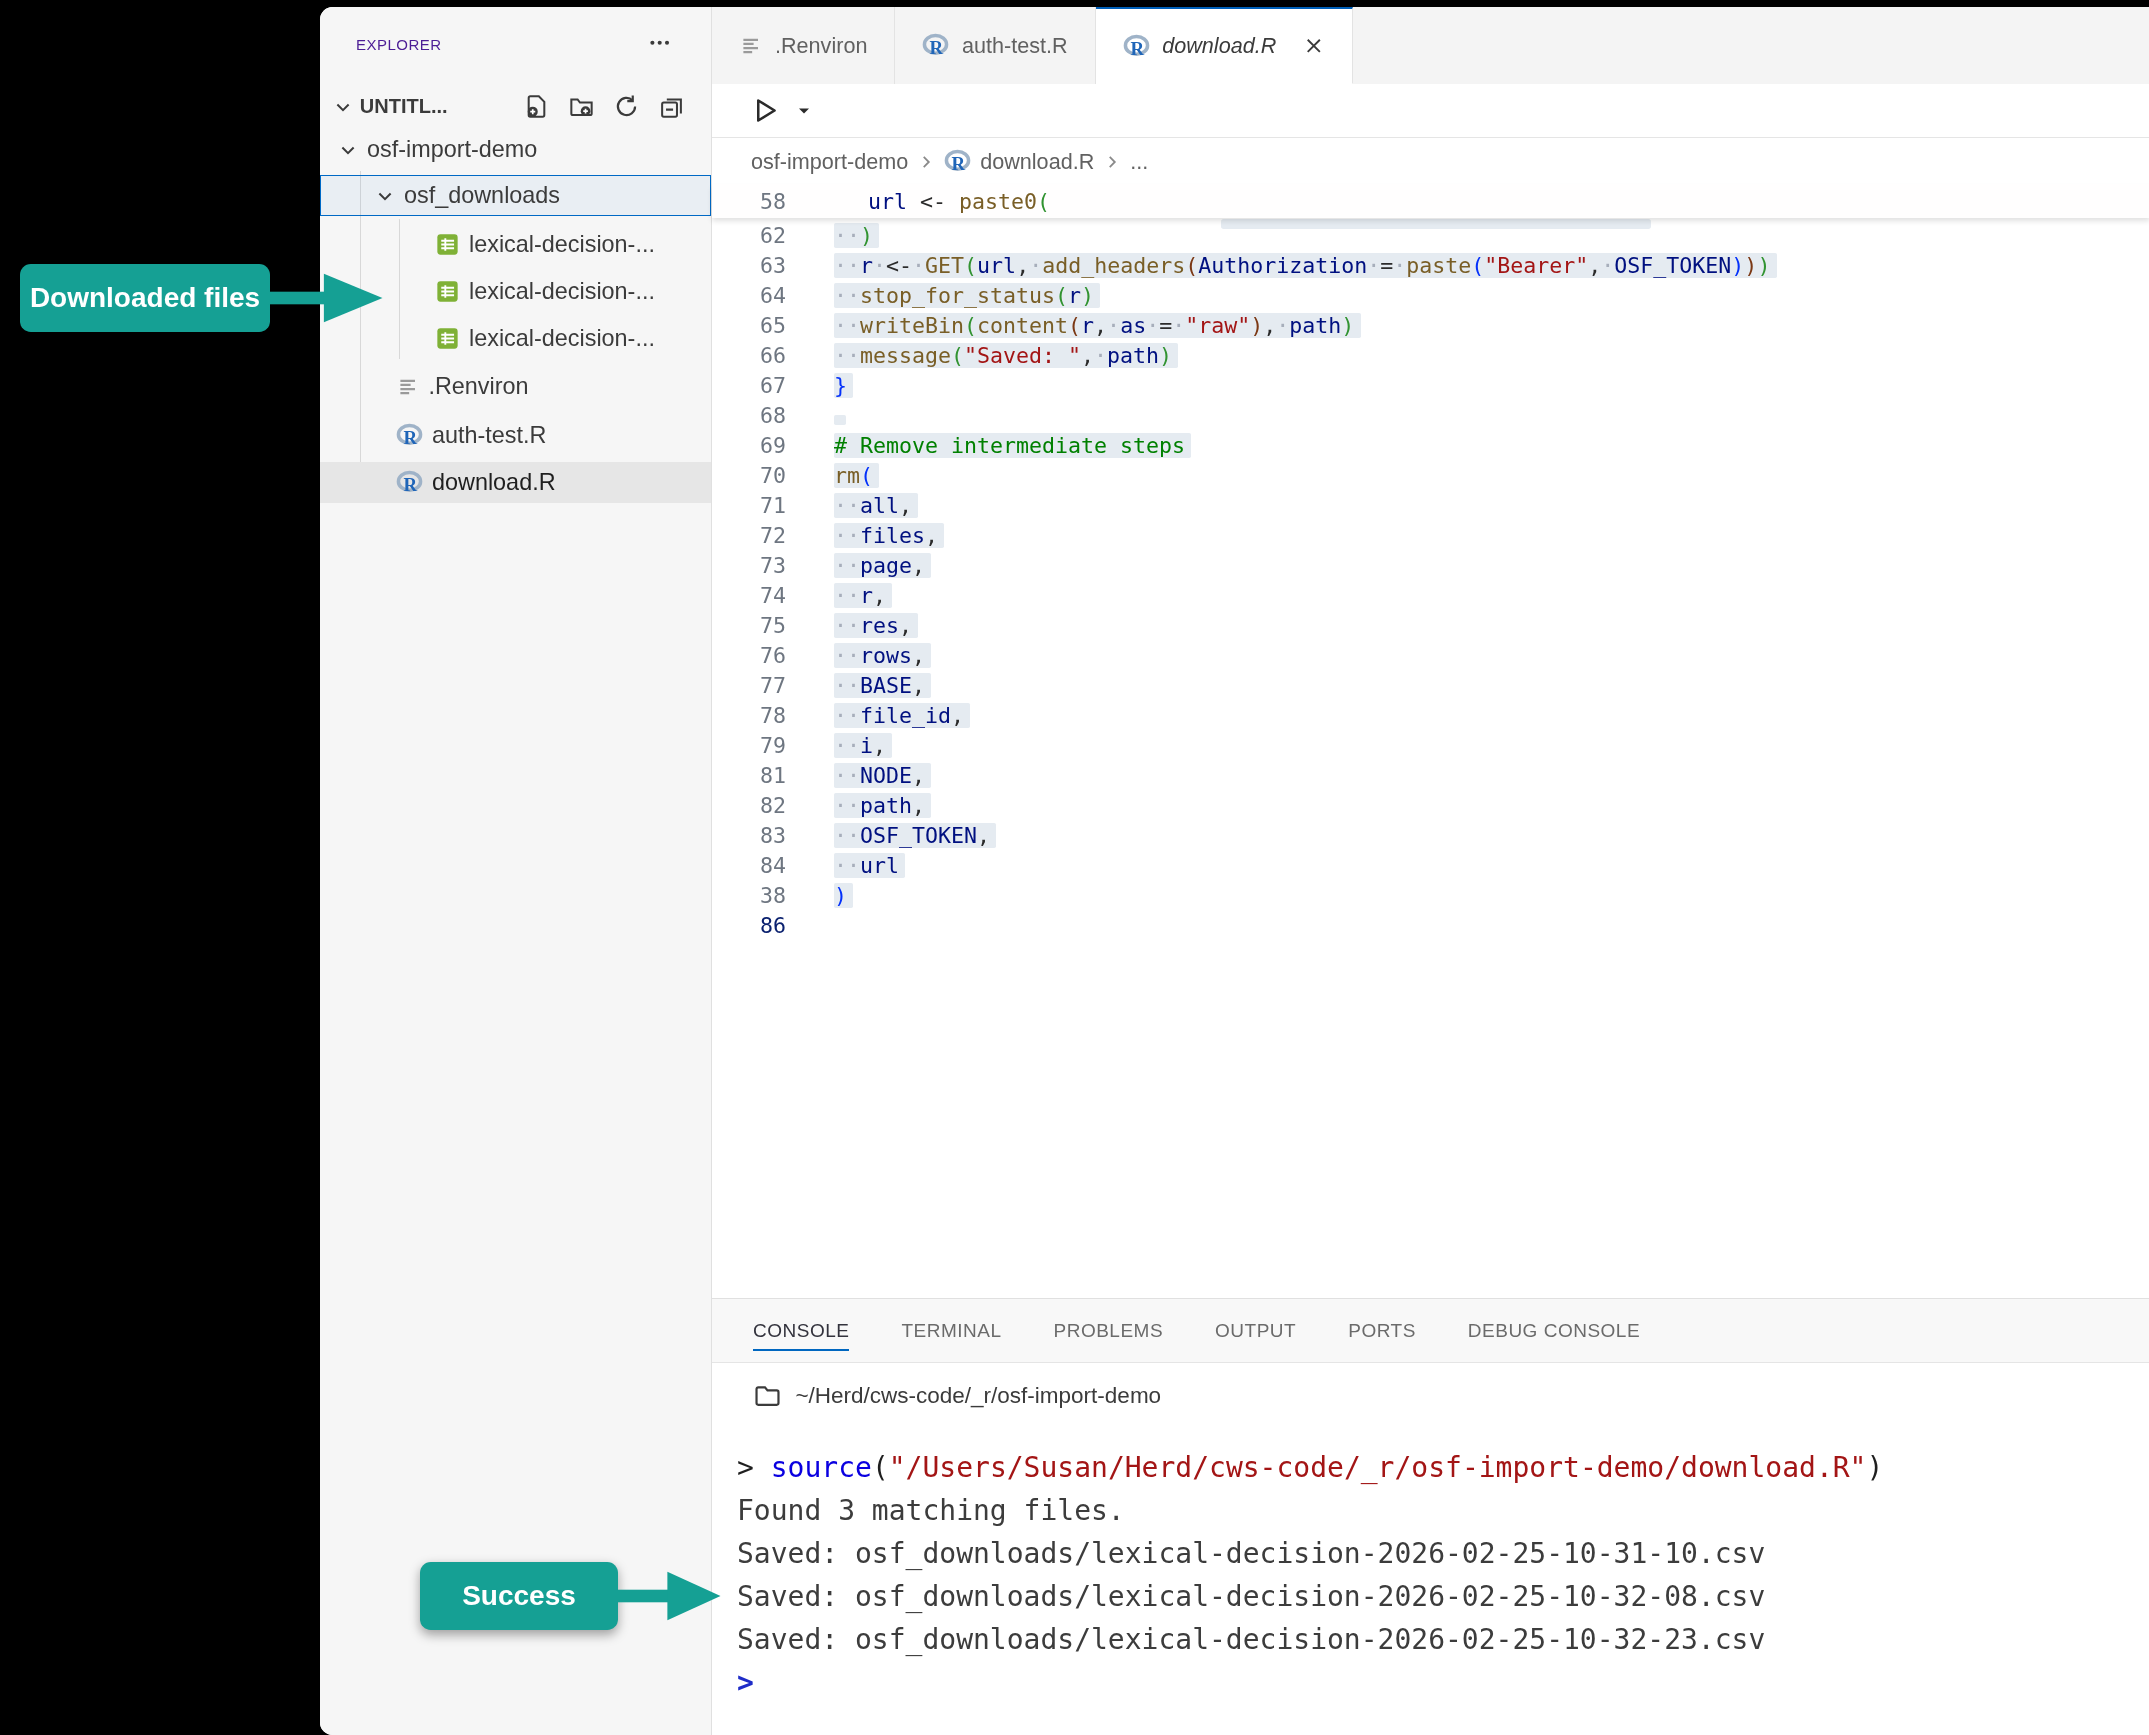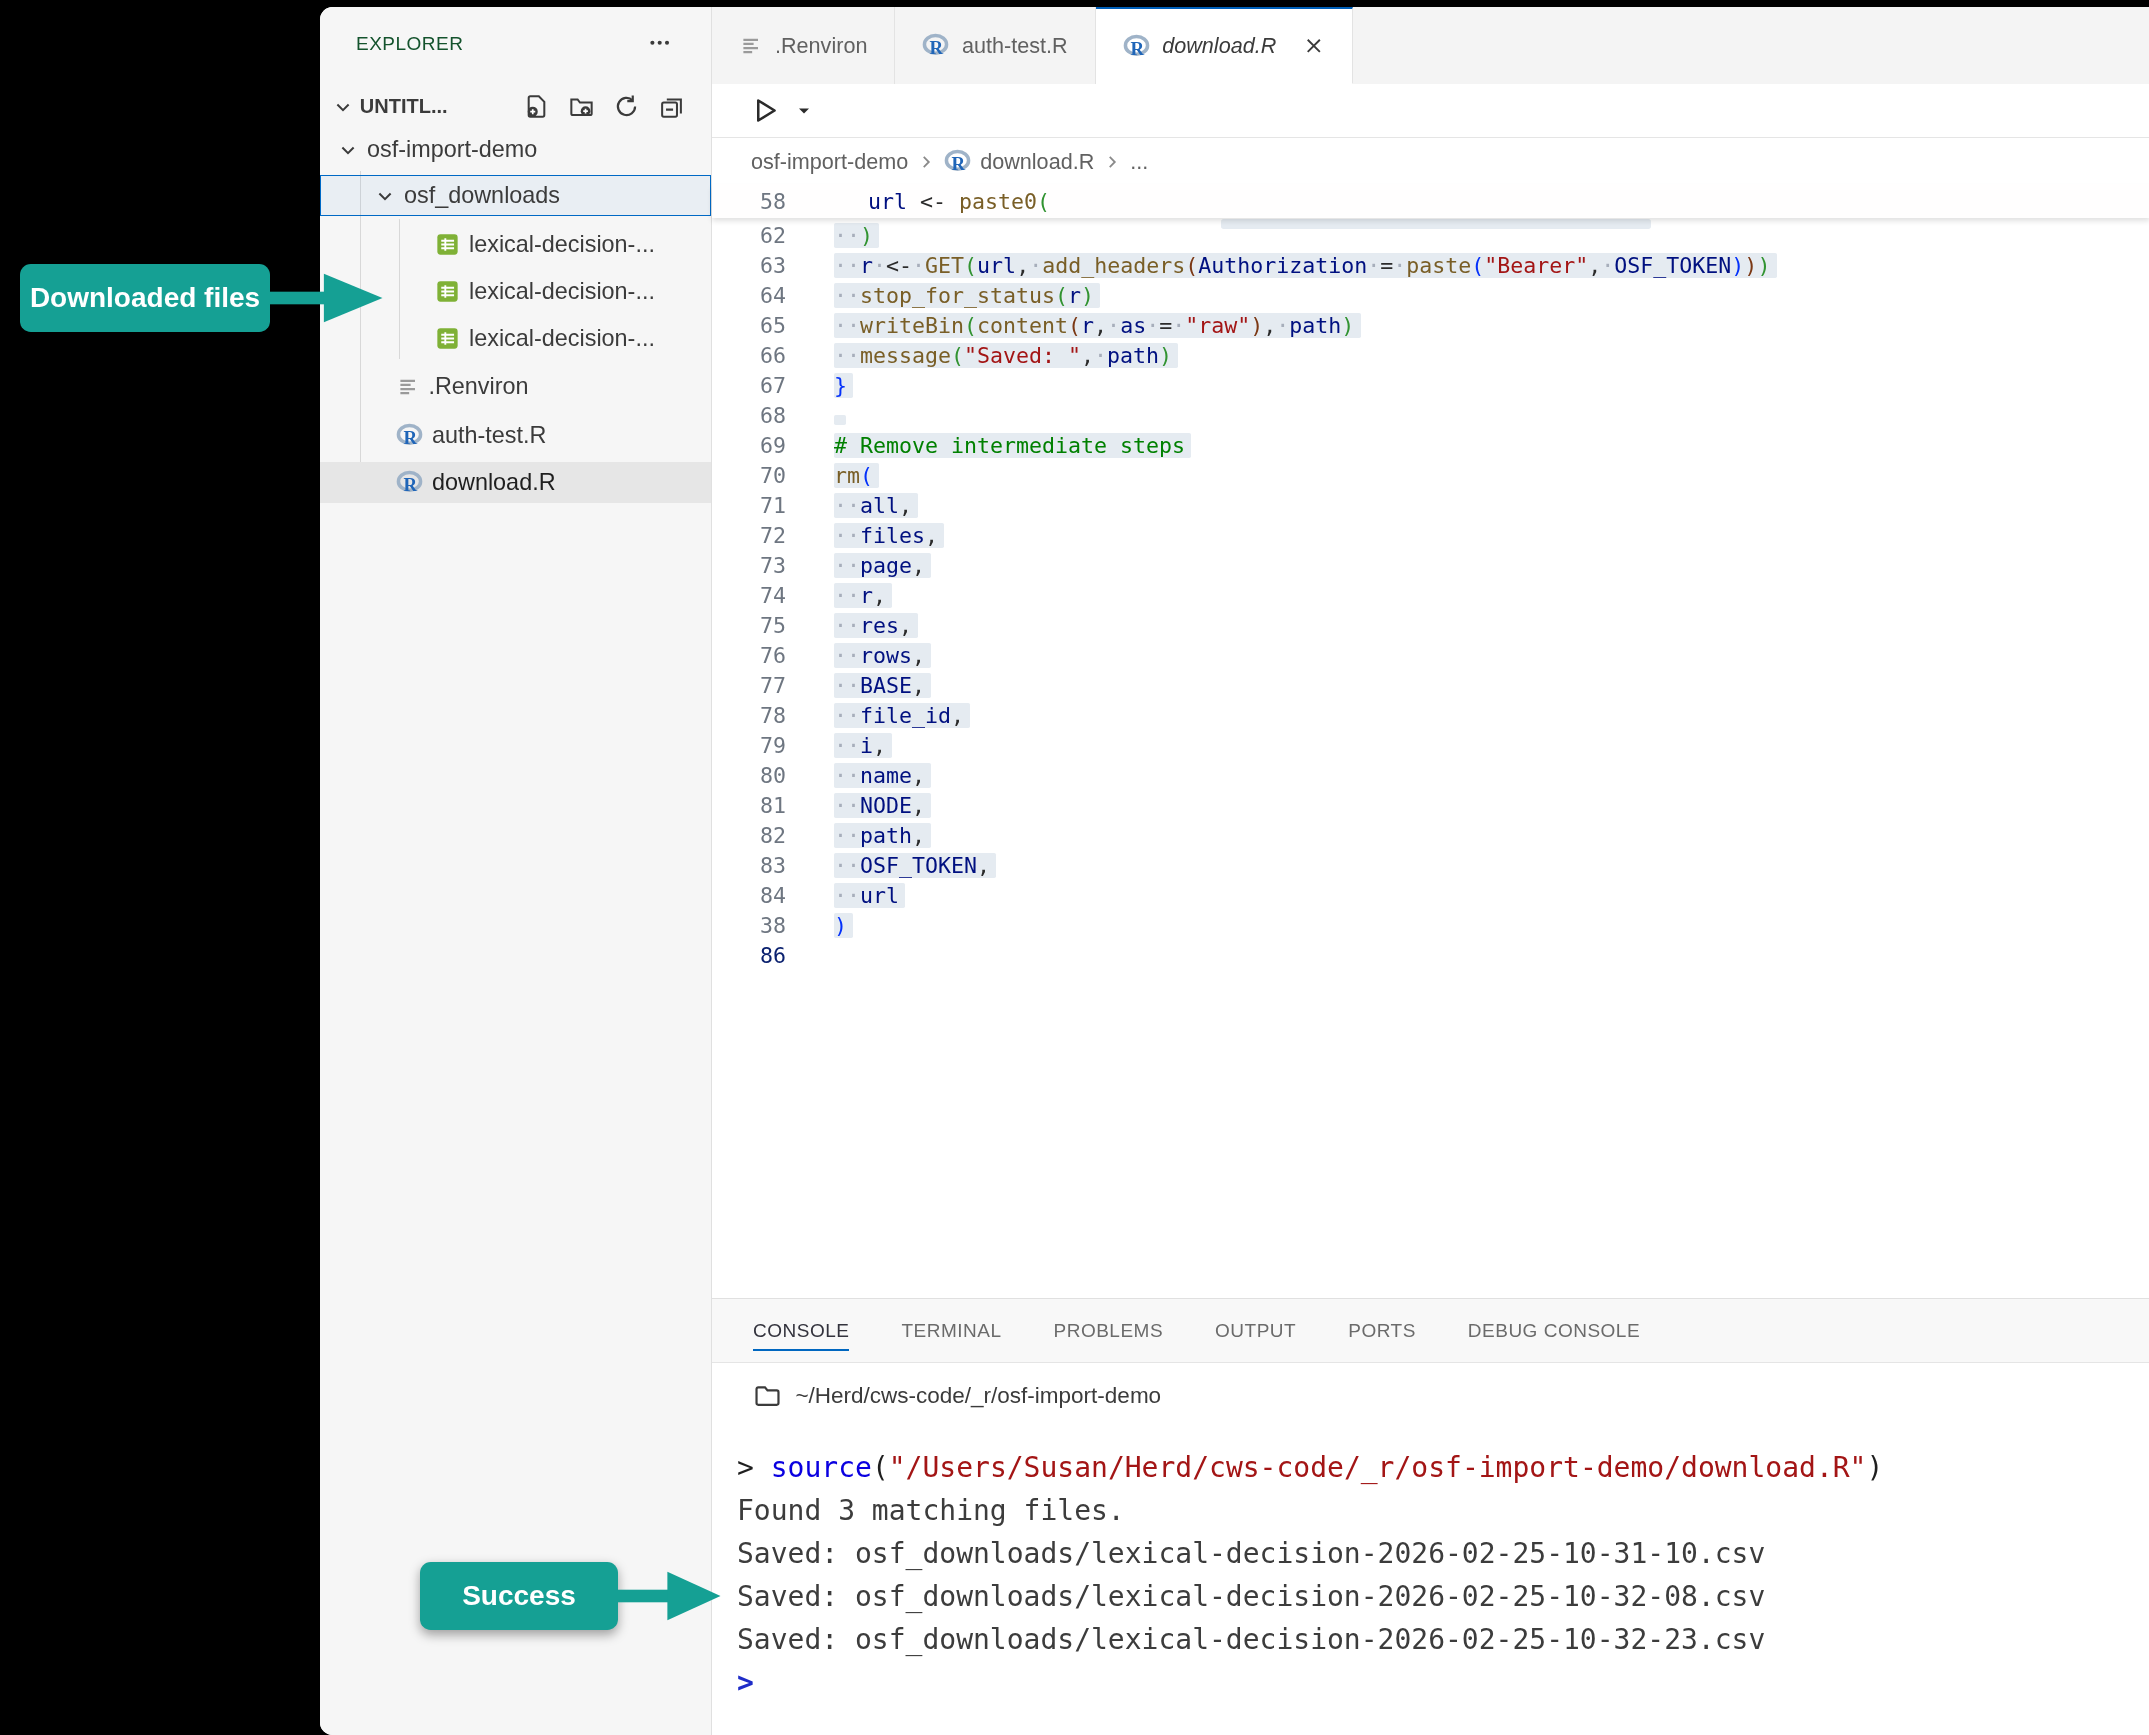--- a/index.html
+++ b/index.html
@@ -3,21 +3,21 @@
 <meta charset="utf-8">
 <style>
   html,body{margin:0;padding:0;}
   body{width:2149px;height:1735px;background:#000;position:relative;overflow:hidden;
        font-family:"Liberation Sans","DejaVu Sans",sans-serif;-webkit-font-smoothing:antialiased;}
   .win{position:absolute;left:320px;top:7.2px;width:1830px;height:1728px;background:#fff;
        border-radius:12.6px 0 0 12.6px;overflow:hidden;}
   
   .sidebar{position:absolute;left:0;top:0;width:391px;height:100%;background:#f6f6f6;border-right:0.9px solid #e0e0e0;}
   .exp-head{position:absolute;left:0;top:0;width:100%;height:74px;display:flex;align-items:center;}
-  .exp-title{margin-left:36px;font-size:19px;letter-spacing:0.5px;color:#14532d;}
+  .exp-title{margin-left:36px;font-size:15px;letter-spacing:0.5px;color:#4c1d95;}
   .exp-menu{position:absolute;right:40px;top:23.4px;color:#3b3b3b;cursor:pointer;}
   .ws-row{position:absolute;left:0;top:79px;width:100%;height:41px;display:flex;align-items:center;}
   .ws-label{font-weight:bold;font-size:20px;color:#3b3b3b;margin-left:7.2px;}
   .ws-actions{position:absolute;right:27px;display:flex;gap:20px;align-items:center;}
   .icon{display:inline-flex;align-items:center;justify-content:center;color:#3b3b3b;}
   .tree{position:absolute;left:0;top:0;width:100%;}
   .trow{position:absolute;height:41px;width:100%;display:flex;align-items:center;font-size:23.4px;color:#3b3b3b;box-sizing:border-box;}
   .trow .lbl{margin-left:9px;white-space:nowrap;}
   .trow.focused{border:1.8px solid #0069c5;background:rgba(0,105,197,.05);}
   .trow.activefile{background:#e6e6e6;}
@@ -345,24 +345,20 @@
         </div>
         <div class="codeline">
           <span class="gutter-num">78</span>
           <span class="content"><span class="selbg"><span><span class="tk-w">··</span><span class="tk-v">file_id</span><span class="tk-o">,</span></span></span></span>
         </div>
         <div class="codeline">
           <span class="gutter-num">79</span>
           <span class="content"><span class="selbg"><span><span class="tk-w">··</span><span class="tk-v">i</span><span class="tk-o">,</span></span></span></span>
         </div>
         <div class="codeline">
-          <span class="gutter-num">80</span>
-          <span class="content"><span class="selbg"><span><span class="tk-w">··</span><span class="tk-v">name</span><span class="tk-o">,</span></span></span></span>
-        </div>
-        <div class="codeline">
           <span class="gutter-num">81</span>
           <span class="content"><span class="selbg"><span><span class="tk-w">··</span><span class="tk-v">NODE</span><span class="tk-o">,</span></span></span></span>
         </div>
         <div class="codeline">
           <span class="gutter-num">82</span>
           <span class="content"><span class="selbg"><span><span class="tk-w">··</span><span class="tk-v">path</span><span class="tk-o">,</span></span></span></span>
         </div>
         <div class="codeline">
           <span class="gutter-num">83</span>
           <span class="content"><span class="selbg"><span><span class="tk-w">··</span><span class="tk-v">OSF_TOKEN</span><span class="tk-o">,</span></span></span></span>

